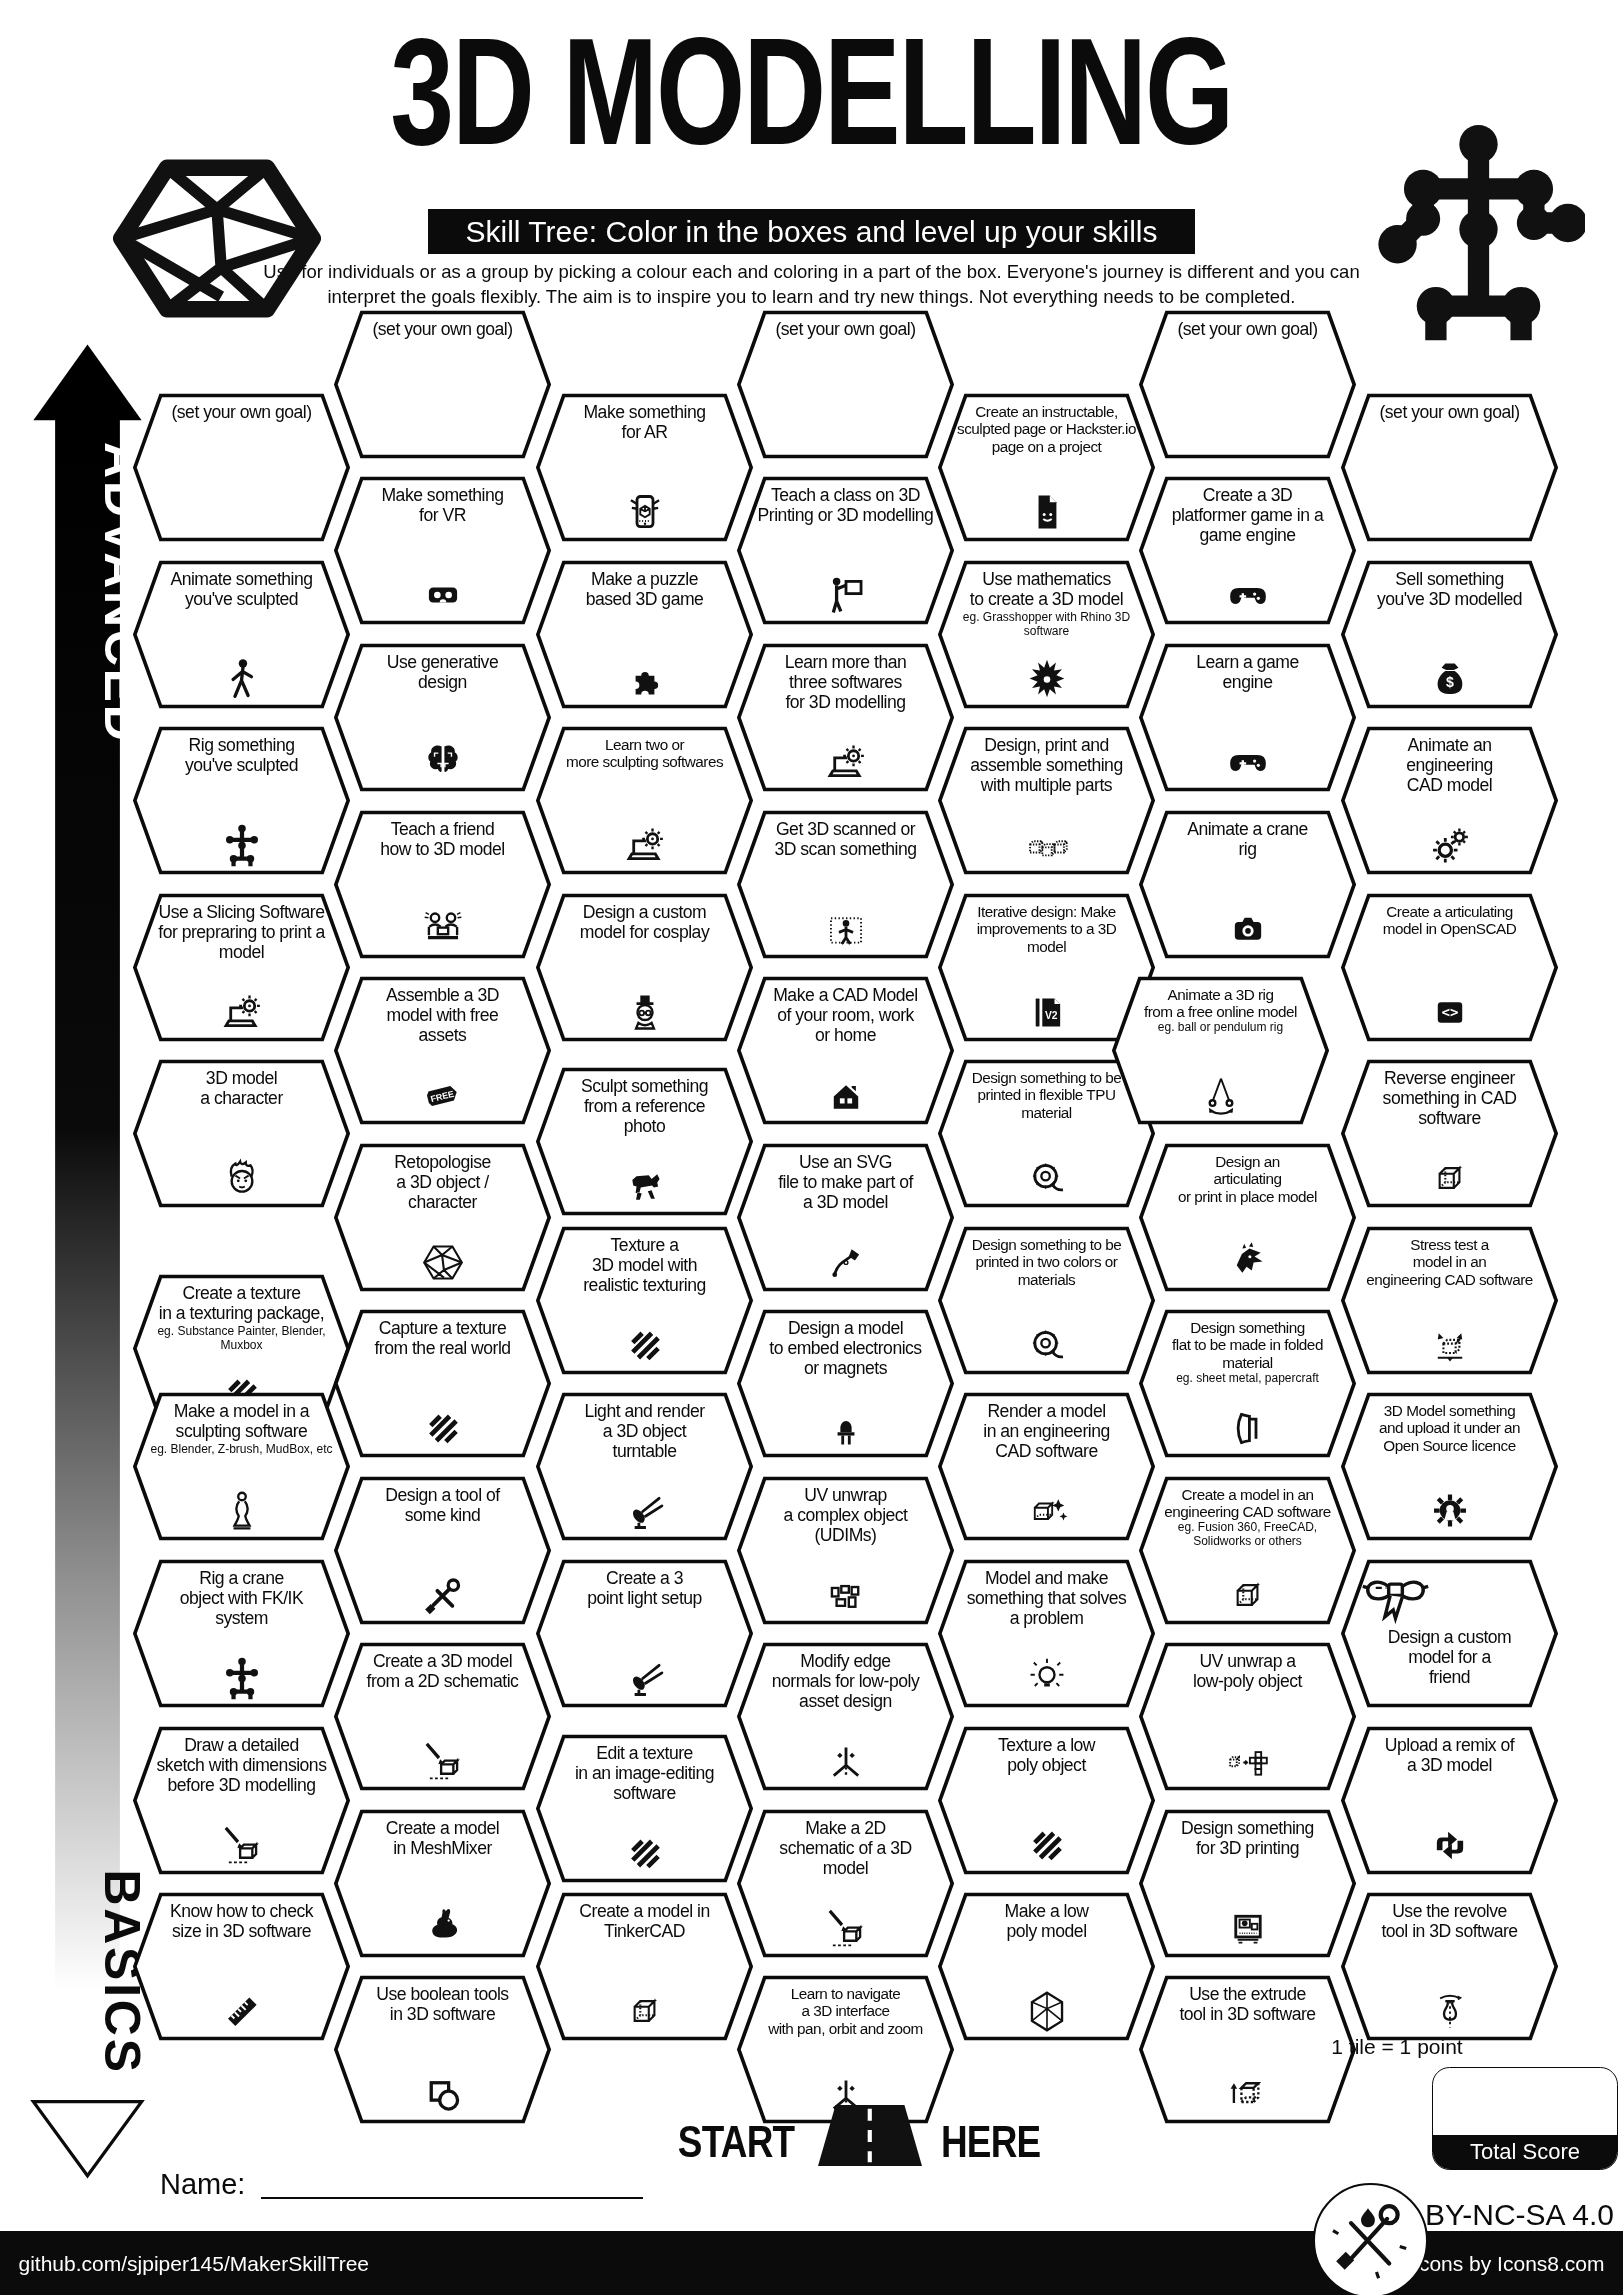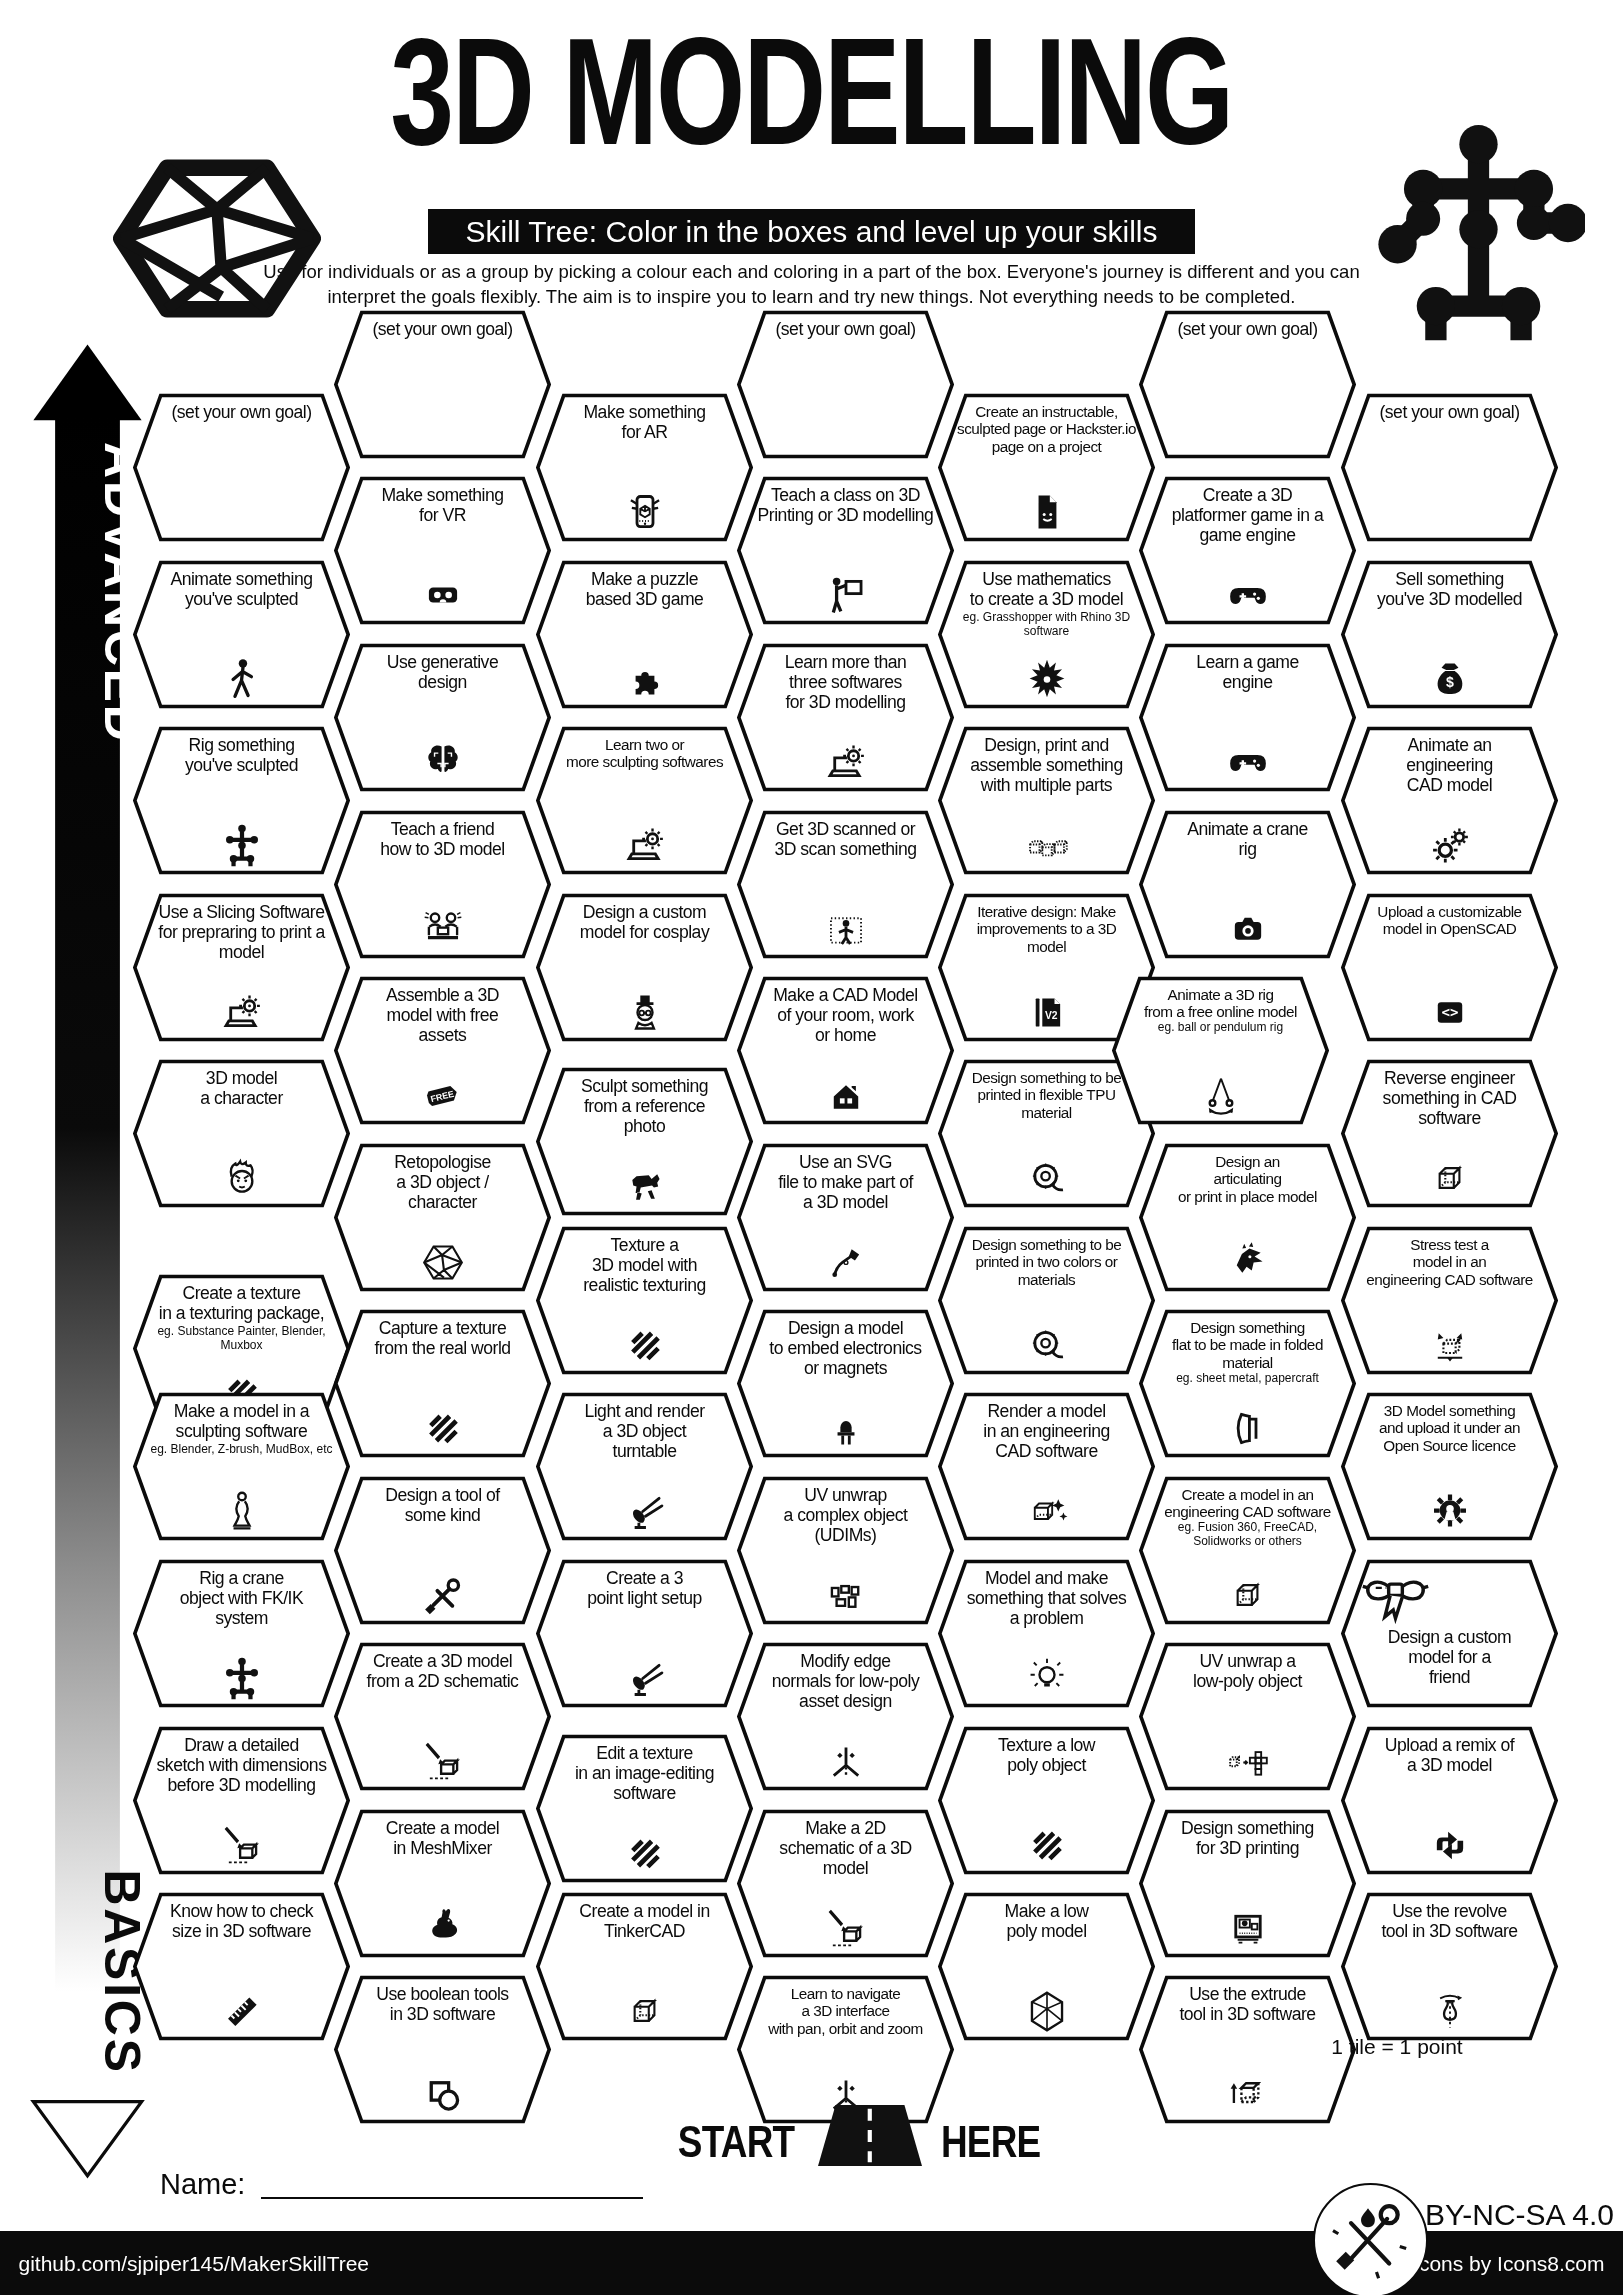--- a/index.html
+++ b/index.html
@@ -1116,21 +1116,21 @@
 engineering
 CAD model</div>
         <svg class="icon" viewBox="0 0 100 100" preserveAspectRatio="xMidYMid meet">
           <use xlink:href="#i-gears"></use>
         </svg>
       </div>
       <div class="hex fit-s" style="left: 1341px; top: 893px;">
         <svg class="shape" width="217" height="149" viewBox="0 0 470 322">
           <polygon points="4,161 60,5 410,5 466,161 410,317 60,317" fill="#fff" stroke="#0b0b0b" stroke-width="8"></polygon>
         </svg>
-        <div class="label">Upload a customizable
+        <div class="label">Create a articulating
 model in OpenSCAD</div>
         <svg class="icon" viewBox="0 0 100 100" preserveAspectRatio="xMidYMid meet">
           <use xlink:href="#i-code-window"></use>
         </svg>
       </div>
       <div class="hex" style="left: 1341px; top: 1059px;">
         <svg class="shape" width="217" height="149" viewBox="0 0 470 322">
           <polygon points="4,161 60,5 410,5 466,161 410,317 60,317" fill="#fff" stroke="#0b0b0b" stroke-width="8"></polygon>
         </svg>
         <div class="label">Reverse engineer
@@ -1199,20 +1199,23 @@
   <svg class="abs" id="road" width="104" height="61" viewBox="0 0 225 132">
     <polygon points="38,0 187,0 225,132 0,132" fill="#111"></polygon>
     <path d="M112 8v116" stroke="#fff" stroke-width="9" stroke-dasharray="26 20"></path>
   </svg>
   <div class="abs bigword" id="here-word"><span>HERE</span></div>
 
   <div class="abs" id="name-label">Name:</div>
   <div class="abs" id="name-line"></div>
 
   <div class="abs" id="tile-note">1 tile = 1 point</div>
+  <div class="abs" id="score-box">
+    <div class="bar">Total Score</div>
+  </div>
 
   <div class="abs" id="cc">CC BY-NC-SA 4.0</div>
   <div class="abs" id="badge">
     <svg width="106" height="106" viewBox="0 0 100 100">
       <g fill="none" stroke="#111" stroke-width="4" stroke-linecap="round">
         <path d="M30 74 68 32"></path>
           <path d="M70 74 34 36"></path>
         <circle cx="70" cy="28" r="8"></circle>
       </g>
       <path fill="#111" d="M28 80l-8-8 9-9 8 8z"></path>

